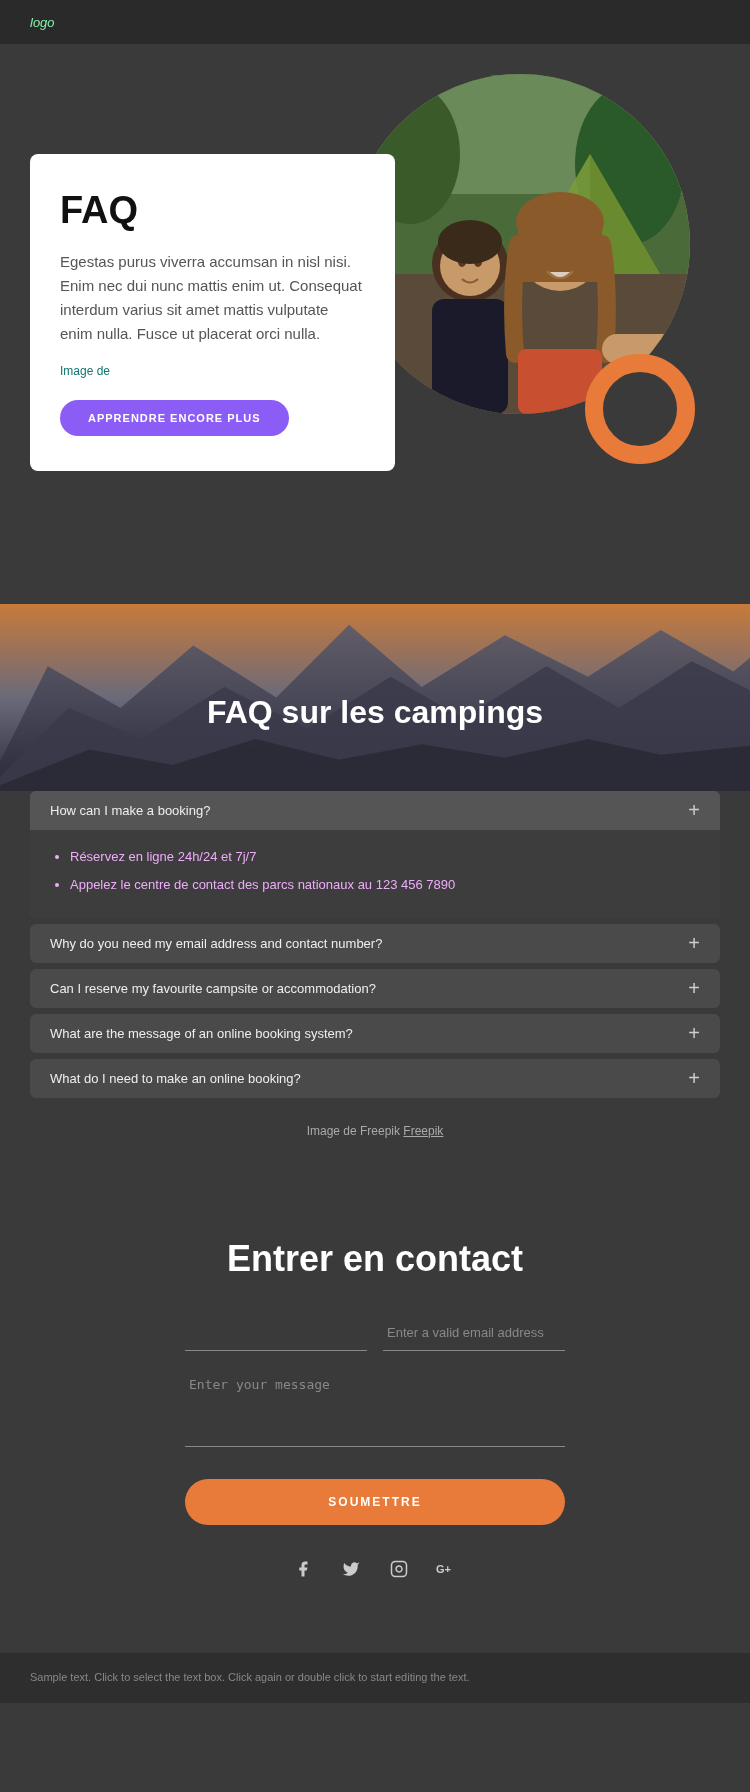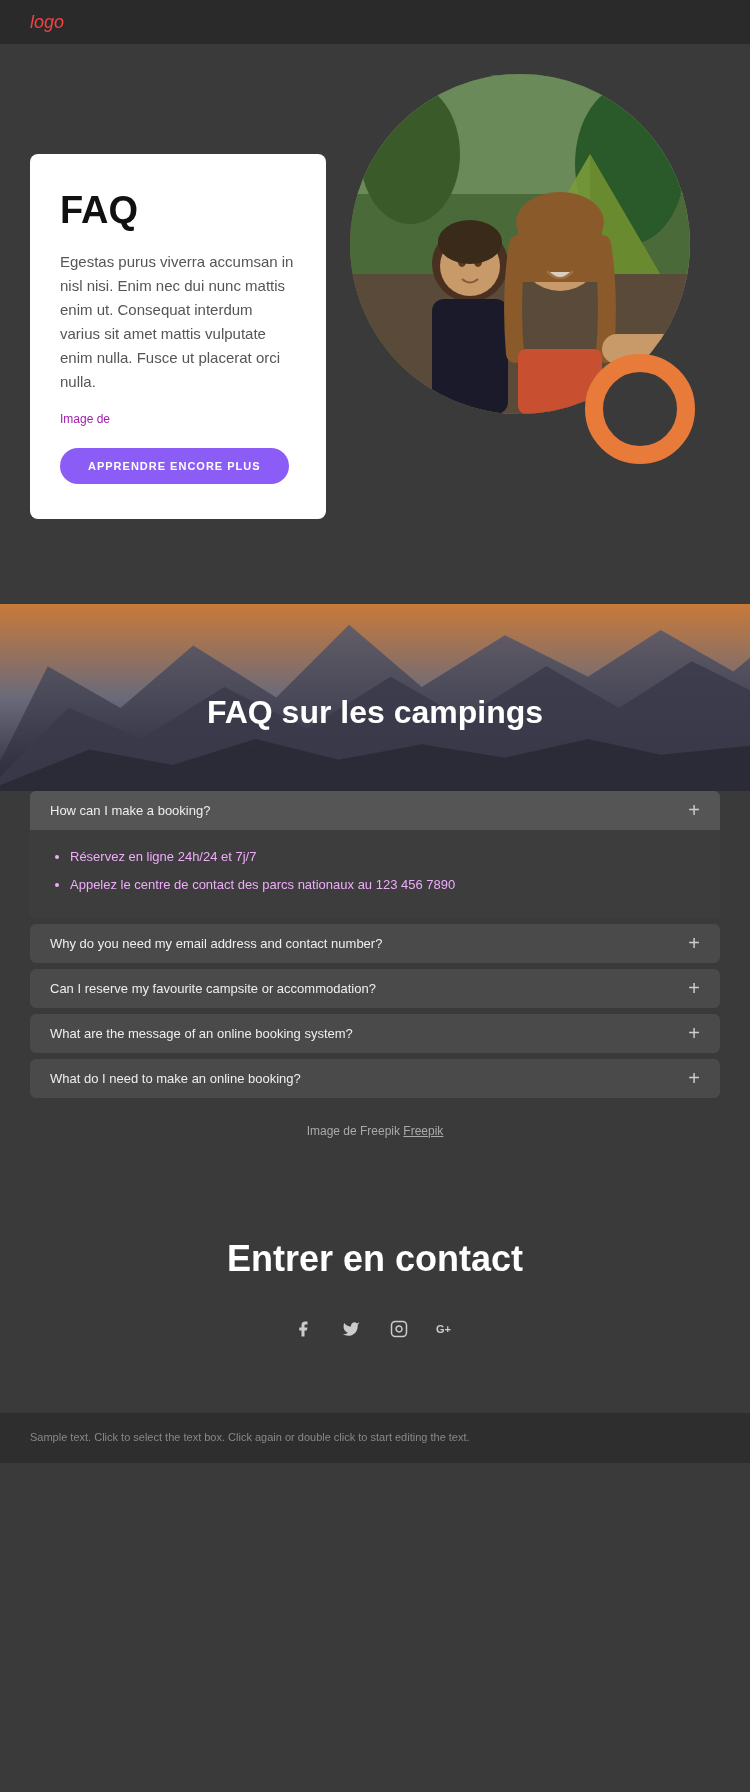--- a/index.html
+++ b/index.html
@@ -7,22 +7,22 @@
 
     
     nav {
       background: #2a2a2a;
       display: flex;
       align-items: center;
       padding: 0 30px;
       height: 44px;
     }
     .nav-logo {
-      font-size: 18px;
-      color: #ef4444;
+      font-size: 13px;
+      color: #86efac;
       margin-right: auto;
       font-style: italic;
     }
     .nav-links {
       display: flex;
       gap: 28px;
       list-style: none;
     }
     .nav-links li a {
       color: #ccc;
@@ -72,39 +72,39 @@
       border: 18px solid #e87a3a;
       background: #3a3a3a;
     }
     
     .faq-card {
       position: relative;
       background: #fff;
       color: #222;
       border-radius: 8px;
       padding: 35px 30px 35px 30px;
-      width: 296px;
+      width: 365px;
       margin-top: 60px;
       z-index: 2;
     }
     .faq-card h2 {
       font-size: 38px;
       font-weight: bold;
       color: #111;
       margin-bottom: 18px;
     }
     .faq-card p {
       font-size: 15px;
       line-height: 1.6;
       color: #555;
       margin-bottom: 18px;
     }
     .faq-card .freepik-link {
       font-size: 12px;
-      color: #a21caf;
+      color: #0f766e;
       margin-bottom: 22px;
     }
     .btn-orange {
       background: #8b5cf6;
       color: #fff;
       border: none;
       border-radius: 25px;
       padding: 12px 28px;
       font-size: 11px;
       font-weight: bold;
@@ -420,20 +420,28 @@
     </div>
   </div>
 
   <div class="freepik-note">
     <span>Image de Freepik</span> <a href="#">Freepik</a>
   </div>
 </section>
 
 <section class="contact-section">
   <h2>Entrer en contact</h2>
+  <div class="contact-form">
+    <div class="form-row">
+      <input type="text" class="form-input" placeholder="" style="">
+      <input type="email" class="form-input" placeholder="Enter a valid email address" style="">
+    </div>
+    <textarea class="form-textarea" placeholder="Enter your message" style=""></textarea>
+    <button class="btn-submit">SOUMETTRE</button>
+  </div>
   <div class="social-icons">
     <a href="#" class="social-icon">
       <svg width="18" height="18" viewBox="0 0 24 24" fill="#ccc">
           <path d="M18 2h-3a5 5 0 0 0-5 5v3H7v4h3v8h4v-8h3l1-4h-4V7a1 1 0 0 1 1-1h3z"></path>
         </svg>
     </a>
     <a href="#" class="social-icon">
       <svg width="18" height="18" viewBox="0 0 24 24" fill="#ccc">
           <path d="M23 3a10.9 10.9 0 0 1-3.14 1.53 4.48 4.48 0 0 0-7.86 3v1A10.66 10.66 0 0 1 3 4s-4 9 5 13a11.64 11.64 0 0 1-7 2c9 5 20 0 20-11.5a4.5 4.5 0 0 0-.08-.83A7.72 7.72 0 0 0 23 3z"></path>
         </svg>

